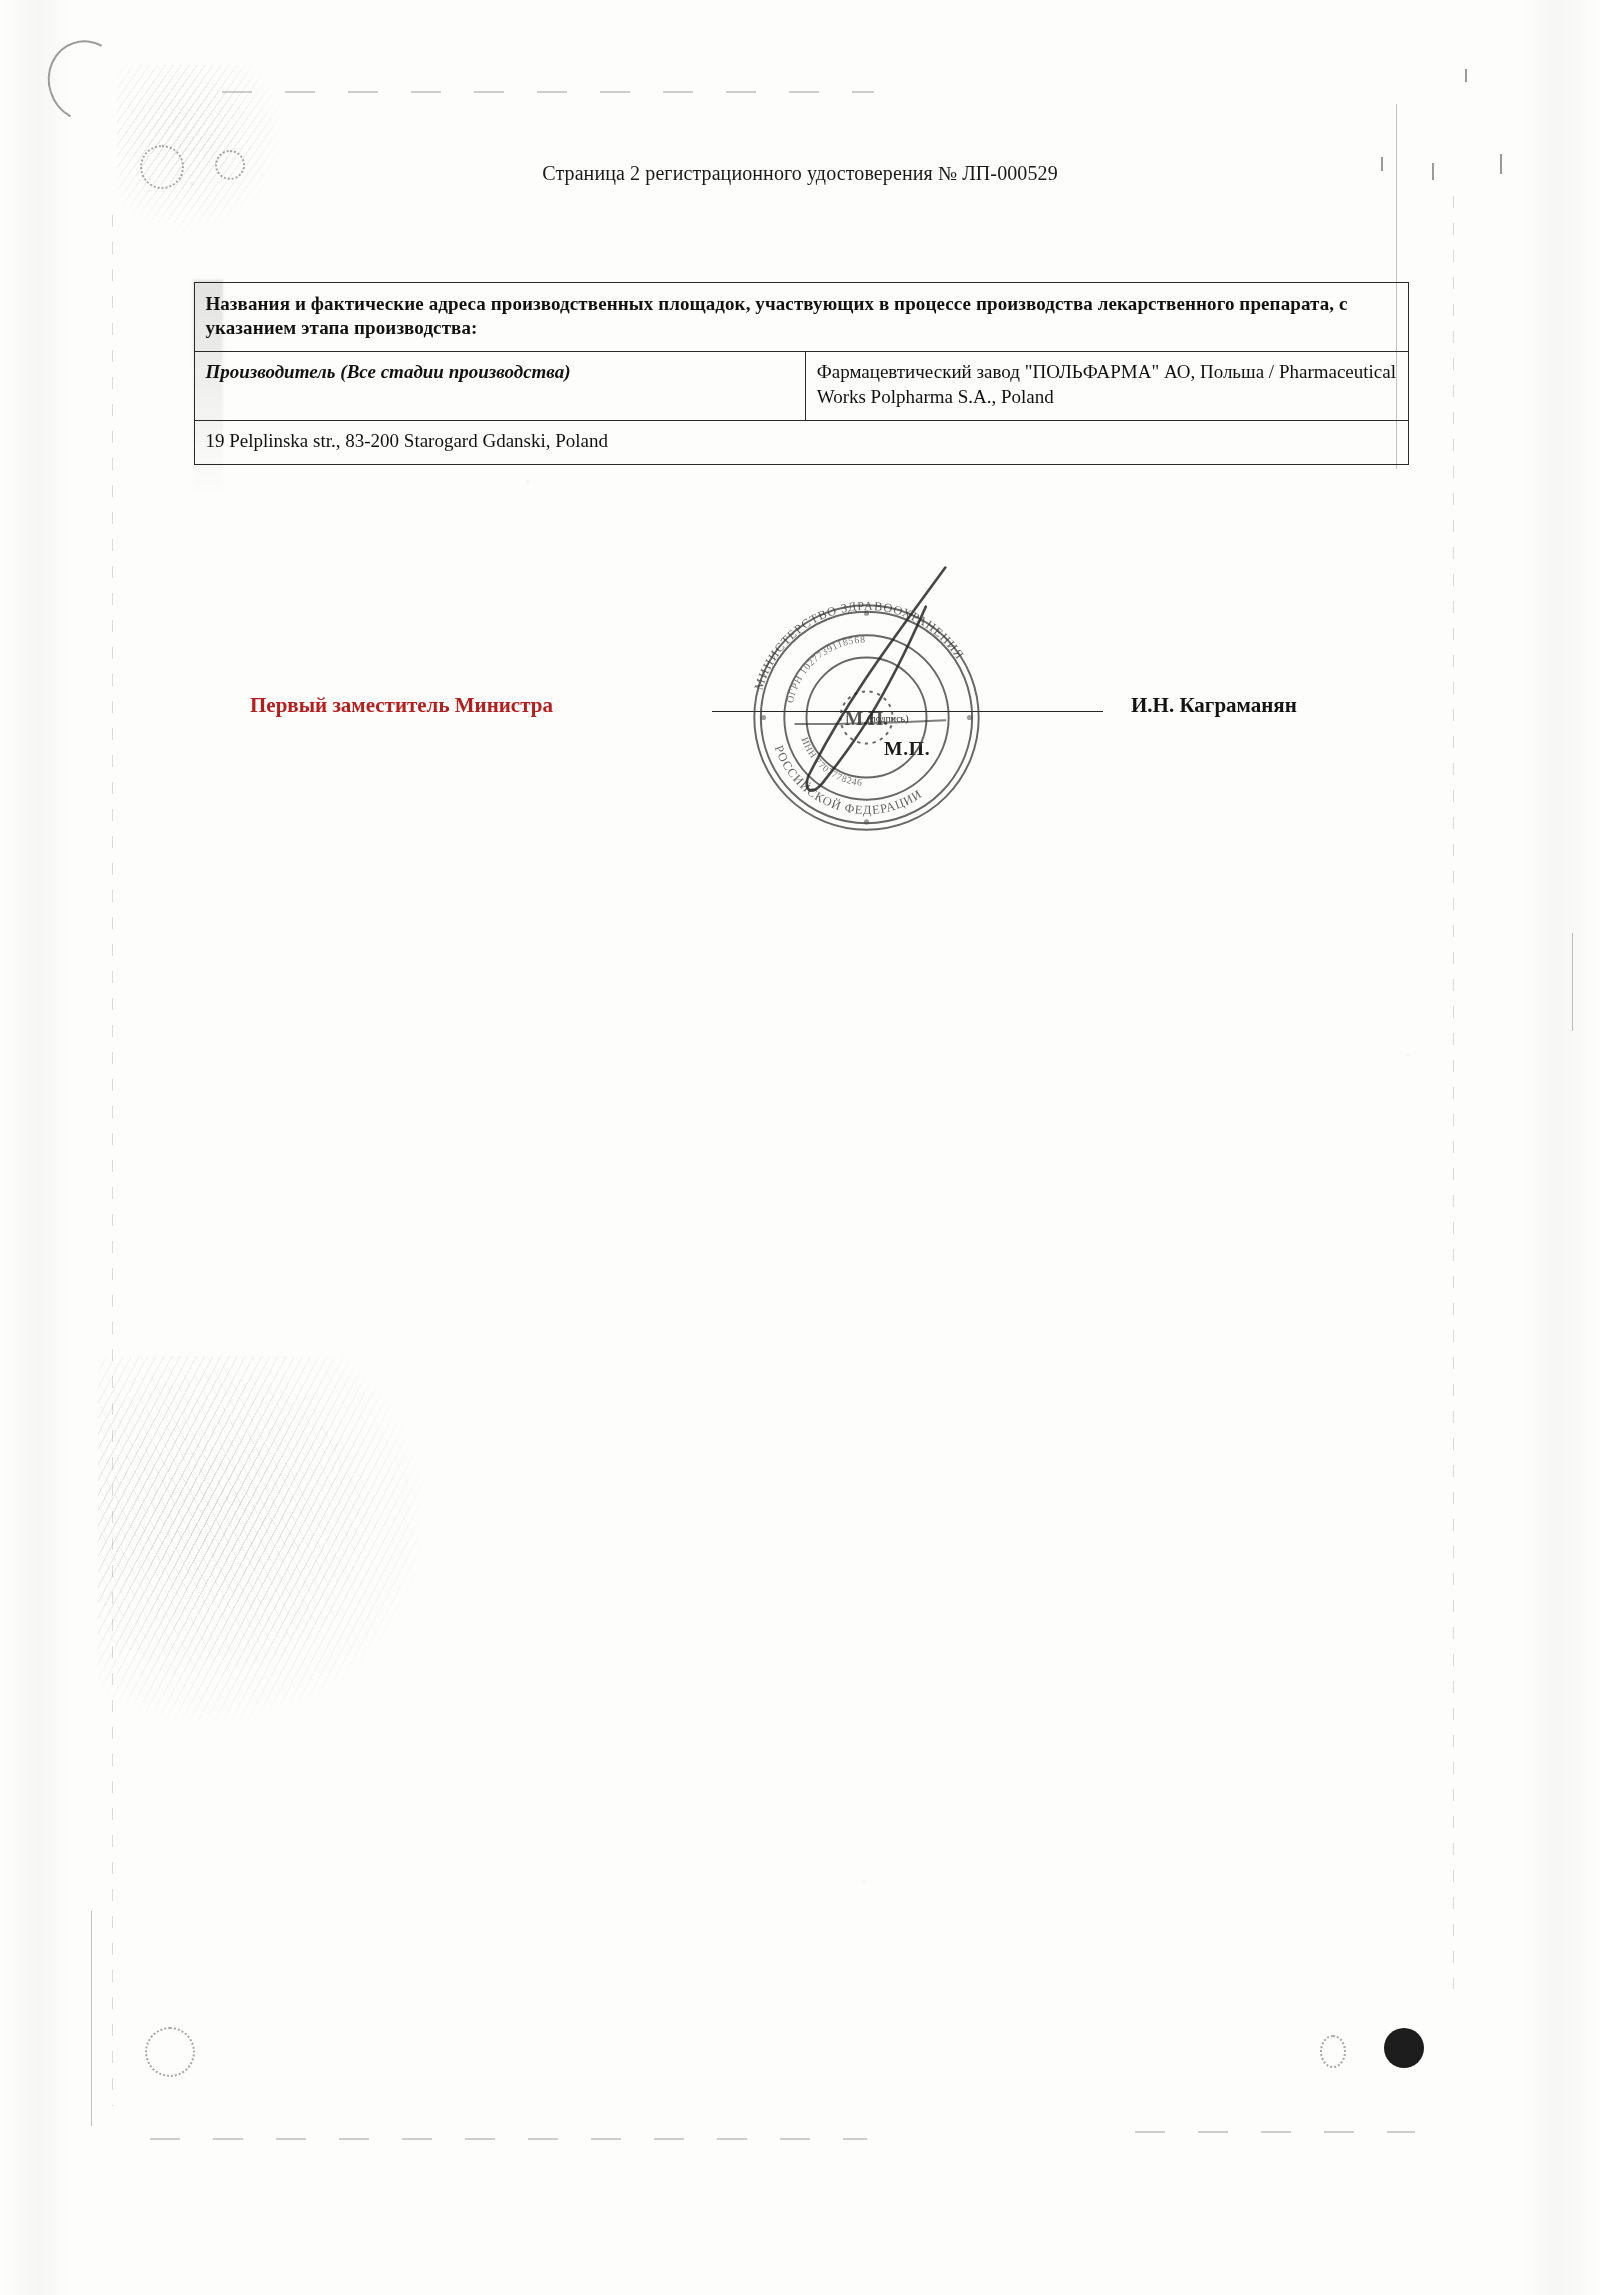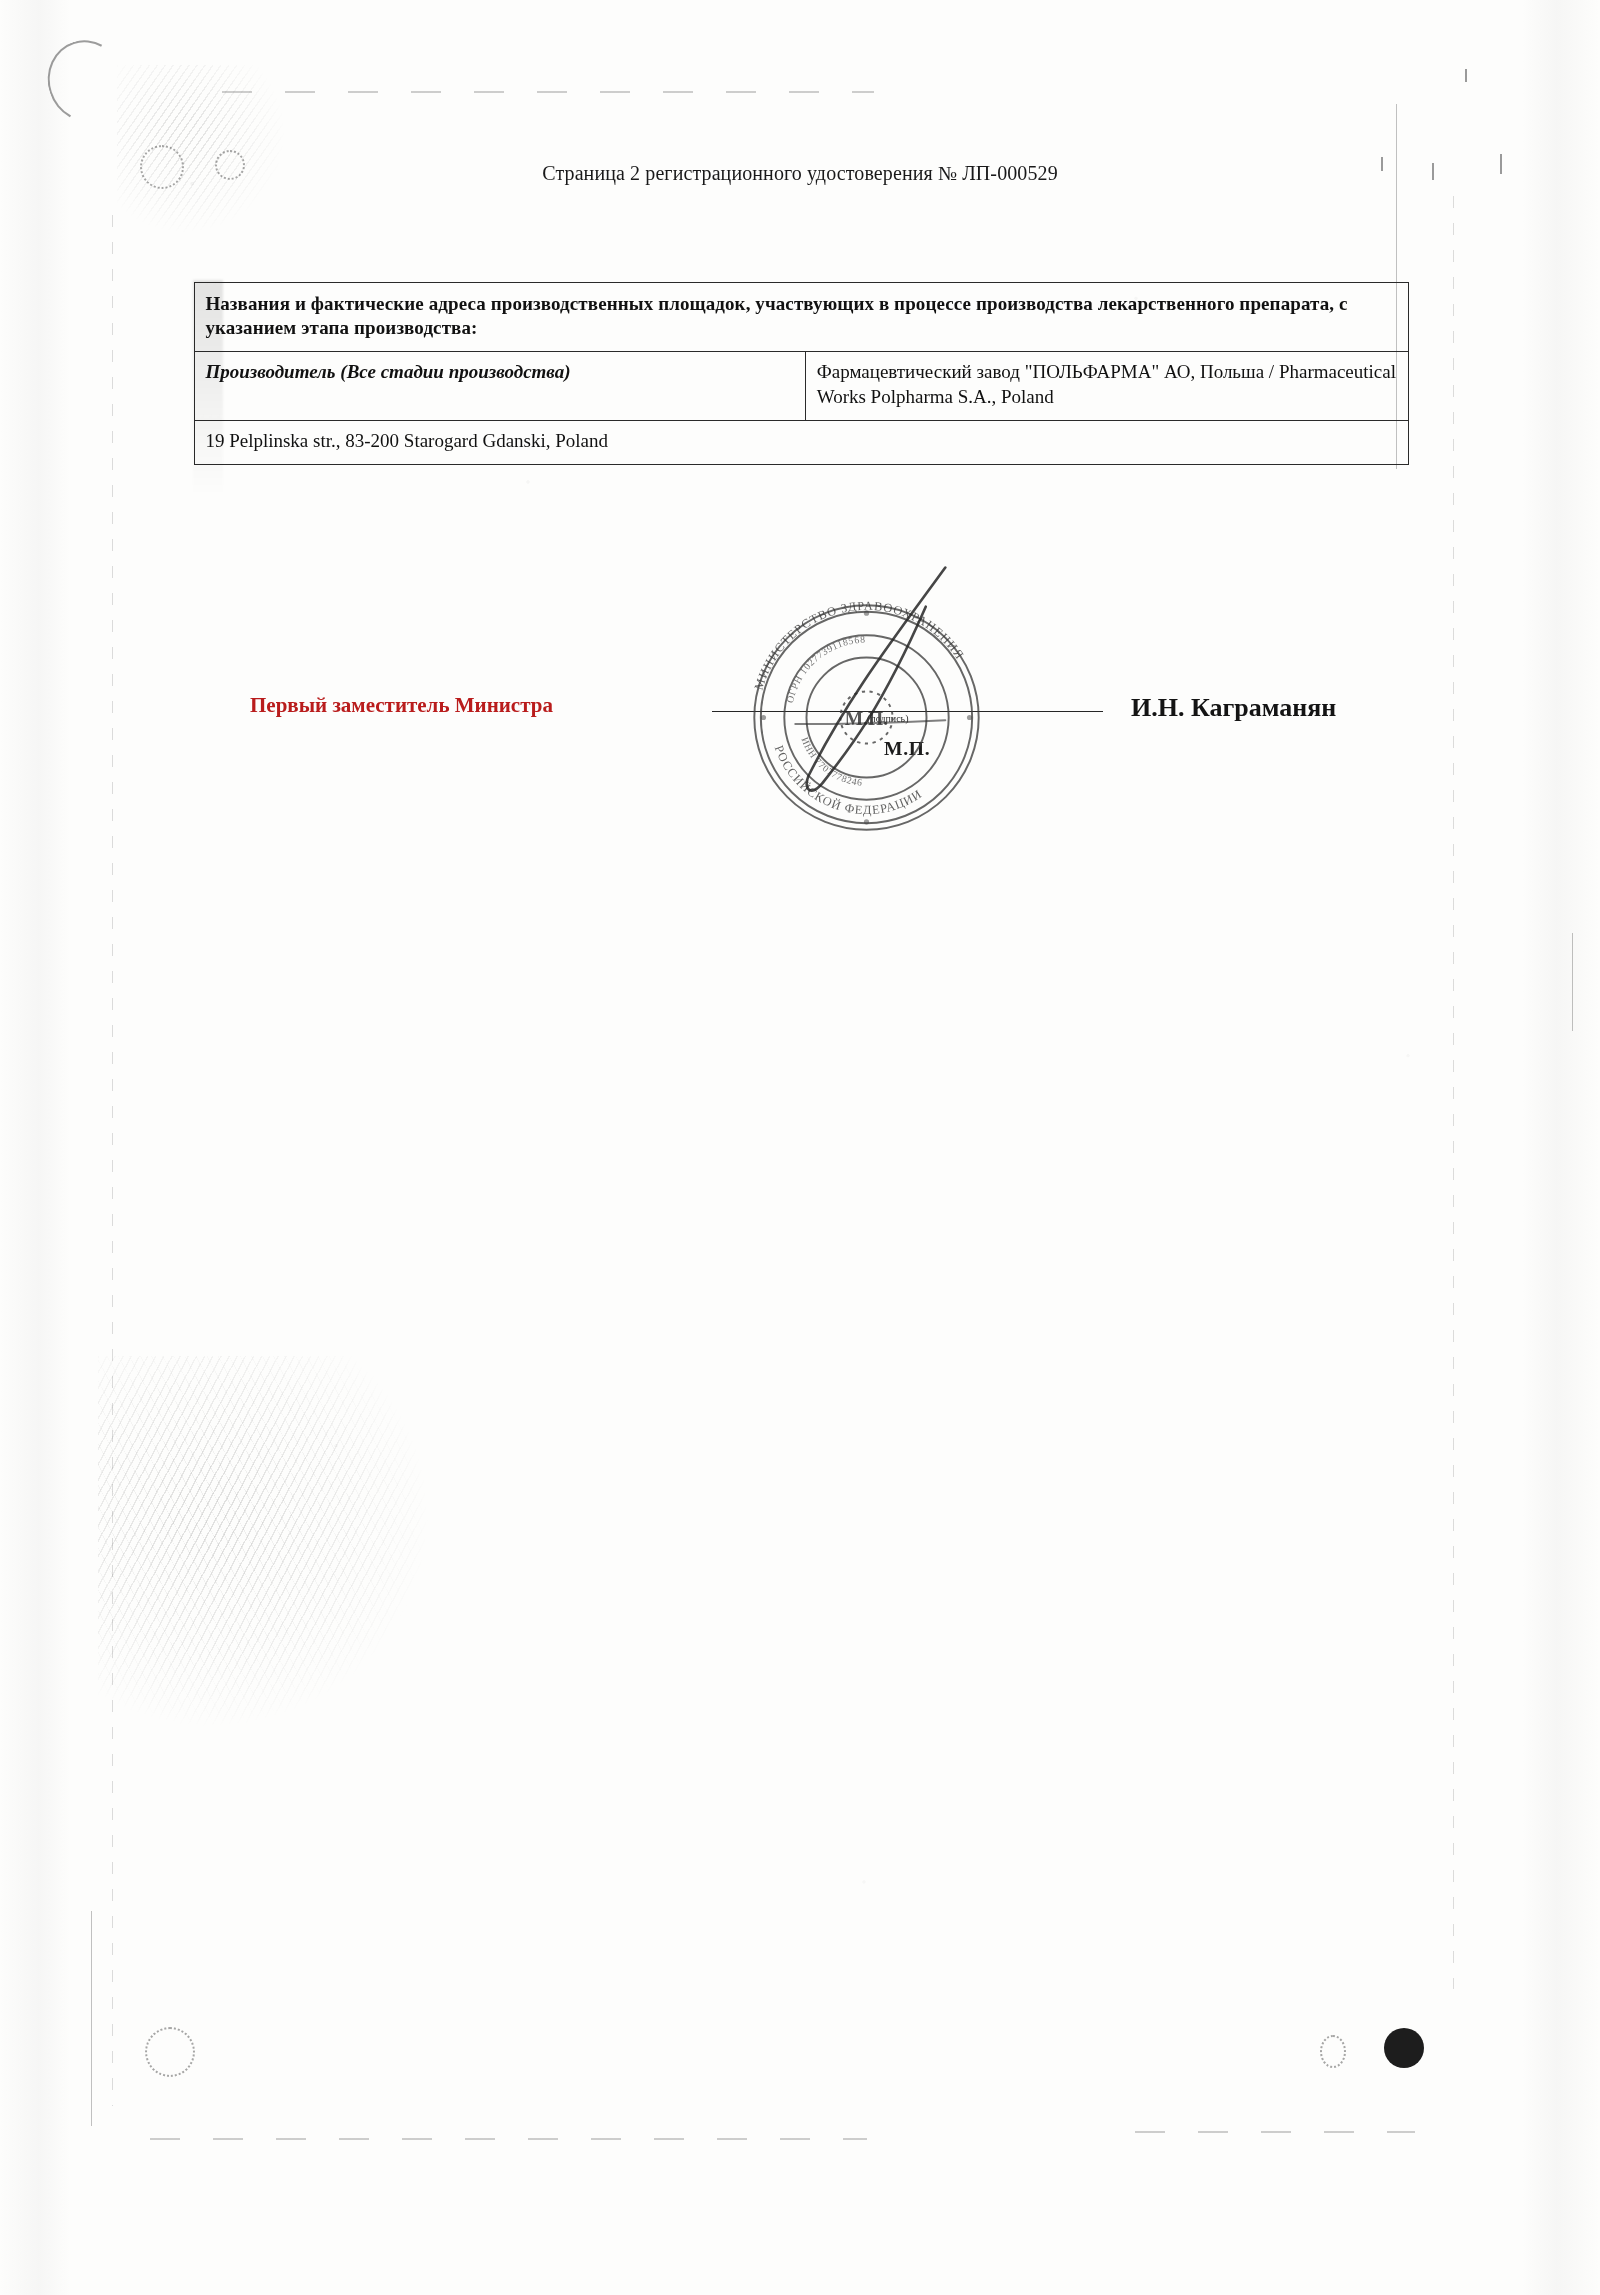--- a/index.html
+++ b/index.html
@@ -154,21 +154,21 @@
     top: 19.6px;
     font-size: 21px;
     font-weight: bold;
     color: #b91c1c;
     white-space: nowrap;
   }
   .sig-name {
     position: absolute;
     left: 1131px;
     top: 19.6px;
-    font-size: 26px;
+    font-size: 21px;
     font-weight: bold;
     color: #141414;
     white-space: nowrap;
   }
   .sig-rule {
     position: absolute;
     left: 712px;
     top: 38px;
     width: 391px;
     height: 1.3px;

